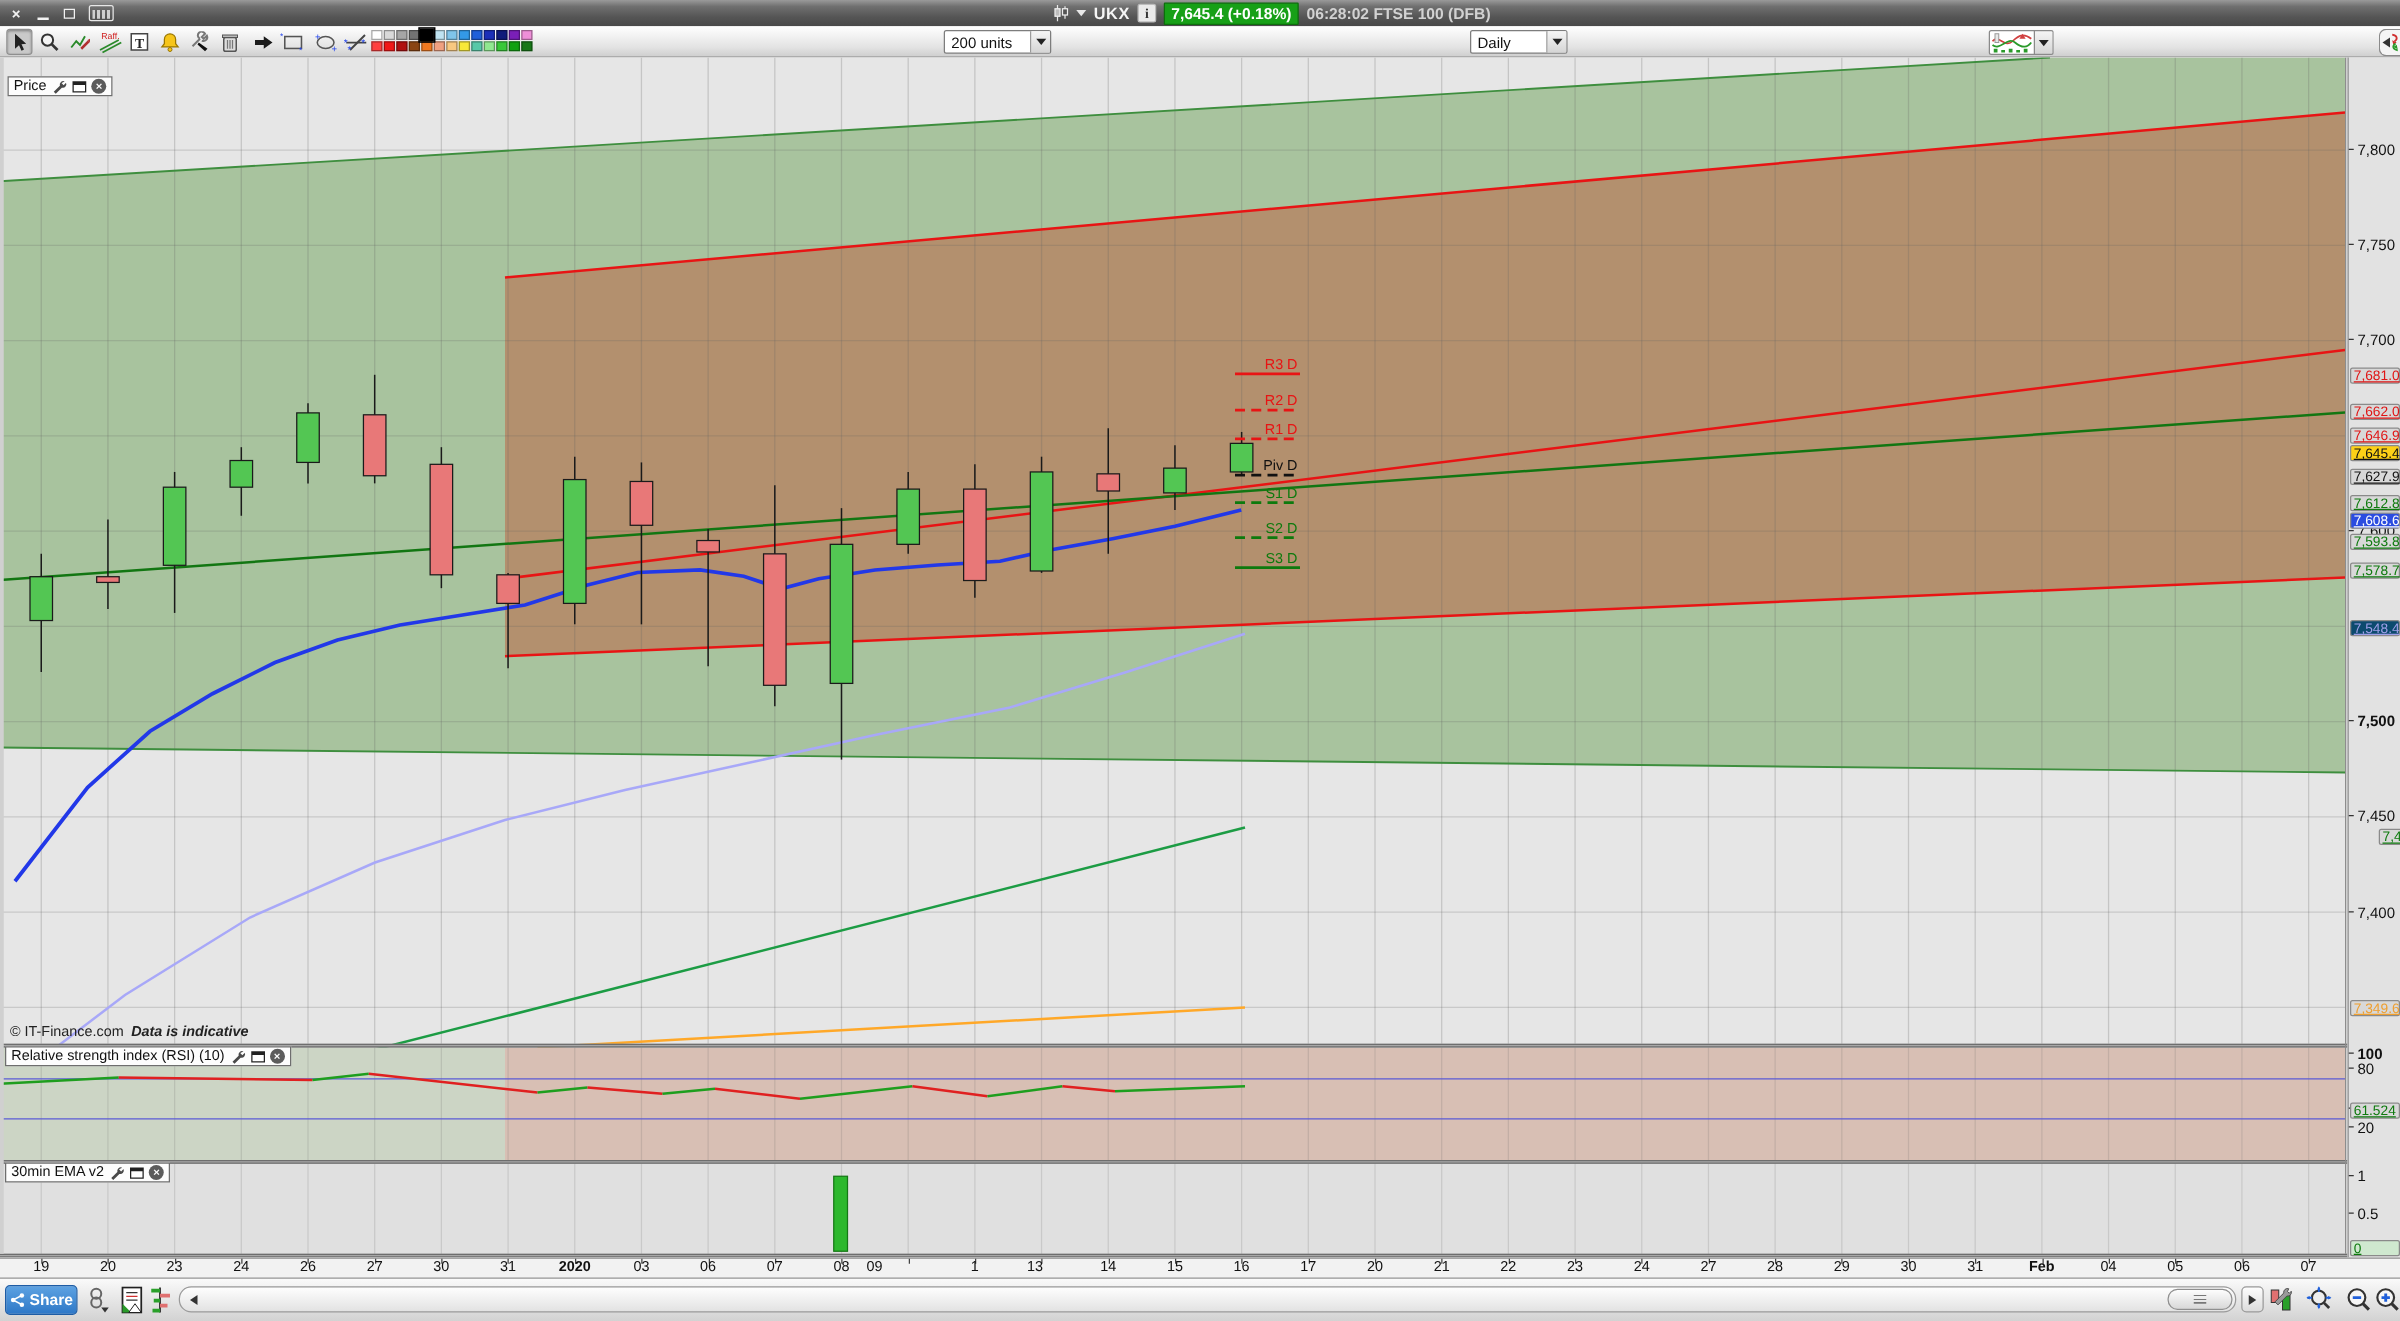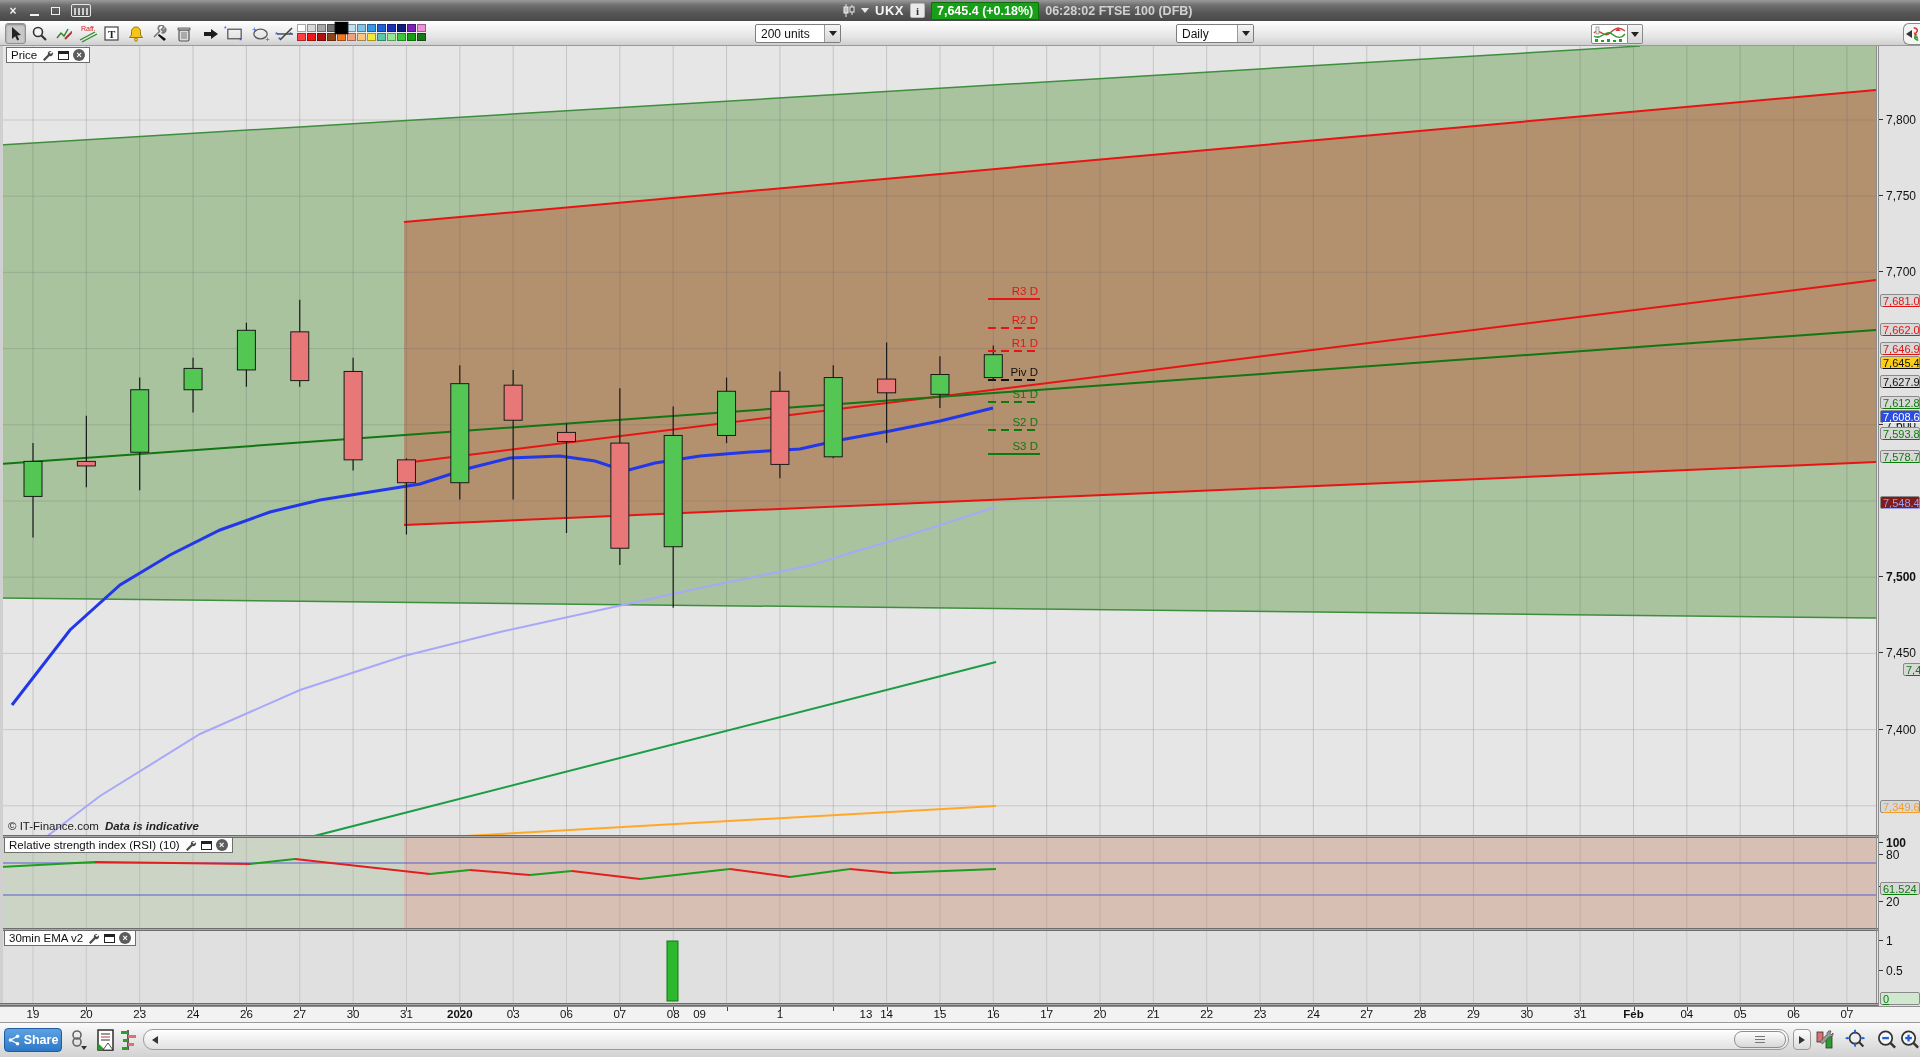--- a/index.html
+++ b/index.html
@@ -562,21 +562,21 @@
         <rect x="0" y="928" width="1878" height="3" fill="#a8a8a8"></rect>
         <line x1="0" y1="928.5" x2="1878" y2="928.5" stroke="#6e6e6e"></line>
         <line x1="0" y1="930.5" x2="1878" y2="930.5" stroke="#6e6e6e"></line>
         <rect x="0" y="1003" width="1878" height="3" fill="#a8a8a8"></rect>
         <line x1="0" y1="1003.5" x2="1878" y2="1003.5" stroke="#6e6e6e"></line>
         <line x1="0" y1="1005.5" x2="1878" y2="1005.5" stroke="#6e6e6e"></line>
         <rect x="0" y="46" width="3" height="957" fill="#d0d0d0"></rect>
         <line x1="1876.5" y1="46" x2="1876.5" y2="1003" stroke="#8d8d8d"></line>
       </svg>
 
-    <div class="panel-header" style="left:6px; top:1px">
+    <div class="panel-header" style="left:6px; top:15px">
       <span>Price</span>
       <span class="h-icon">
         <svg width="13" height="13" viewBox="0 0 13 13">
             <path d="M10.8 2.2 a2.8 2.8 0 0 0-3.9 3.3 L2 10.4 l1.6 1.6 4.9-4.9 a2.8 2.8 0 0 0 3.3-3.9 L9.9 5.1 8.2 3.4 Z" fill="#4a4a4a"></path>
           </svg>
       </span>
       <span class="h-window"></span>
       <span class="h-close">×</span>
     </div>
 
@@ -622,21 +622,21 @@
         <div class="ax-label" style="top: 918px;">0.5</div>
         <div class="ax-badge" style="top: 248px; color: rgb(224, 20, 20); background: rgb(216, 216, 216);">7,681.0</div>
         <div class="ax-badge" style="top: 277px; color: rgb(224, 20, 20); background: rgb(216, 216, 216);">7,662.0</div>
         <div class="ax-badge" style="top: 296px; color: rgb(224, 20, 20); background: rgb(216, 216, 216);">7,646.9</div>
         <div class="ax-badge" style="top: 310px; color: rgb(17, 17, 17); background: rgb(253, 208, 23);">7,645.4</div>
         <div class="ax-badge" style="top: 329px; color: rgb(17, 17, 17); background: rgb(216, 216, 216);">7,627.9</div>
         <div class="ax-badge" style="top: 350px; color: rgb(13, 122, 13); background: rgb(216, 216, 216);">7,612.8</div>
         <div class="ax-badge" style="top: 364px; color: rgb(255, 255, 255); background: rgb(43, 76, 224);">7,608.6</div>
         <div class="ax-badge" style="top: 381px; color: rgb(13, 122, 13); background: rgb(216, 216, 216);">7,593.8</div>
         <div class="ax-badge" style="top: 404px; color: rgb(13, 122, 13); background: rgb(216, 216, 216);">7,578.7</div>
-        <div class="ax-badge" style="top: 450px; color: rgb(159, 159, 232); background: #7f1d1d;">7,548.4</div>
+        <div class="ax-badge" style="top: 450px; color: rgb(159, 159, 232); background: #0c4a6e;">7,548.4</div>
         <div class="ax-badge" style="top: 617px; color: rgb(13, 122, 13); background: rgb(216, 216, 216); margin-left: 23px;">7,439.3</div>
         <div class="ax-badge" style="top: 754px; color: rgb(239, 159, 47); background: rgb(216, 216, 216);">7,349.6</div>
         <div class="ax-badge" style="top: 817px; color: rgb(13, 122, 13); background: rgb(216, 216, 216); margin-top: 19px;">61.524</div>
         <div class="ax-badge" style="top: 946px; color: rgb(13, 122, 13); background: rgb(207, 232, 207);">0</div>
       </div>
     <div id="date-axis">
         <div class="date-tick" style="left: 33px;"></div>
         <div class="date-label" style="left: 13px;">19</div>
         <div class="date-tick" style="left: 86.35px;"></div>
         <div class="date-label" style="left: 66.35px;">20</div>
@@ -660,21 +660,21 @@
         <div class="date-label" style="left: 546.5px;">06</div>
         <div class="date-tick" style="left: 619.85px;"></div>
         <div class="date-label" style="left: 599.85px;">07</div>
         <div class="date-tick" style="left: 673.2px;"></div>
         <div class="date-label" style="left: 653.2px;">08</div>
         <div class="date-tick" style="left: 726.55px;"></div>
         <div class="date-label" style="left: 666px; text-align: right;">09</div>
         <div class="date-tick" style="left: 779.9px;"></div>
         <div class="date-label" style="left: 759.9px;">1</div>
         <div class="date-tick" style="left: 833.25px;"></div>
-        <div class="date-label" style="left: 846px;">13</div>
+        <div class="date-label" style="left: 808px;">13</div>
         <div class="date-tick" style="left: 886.6px;"></div>
         <div class="date-label" style="left: 866.6px;">14</div>
         <div class="date-tick" style="left: 939.95px;"></div>
         <div class="date-label" style="left: 919.95px;">15</div>
         <div class="date-tick" style="left: 993.3px;"></div>
         <div class="date-label" style="left: 973.3px;">16</div>
         <div class="date-tick" style="left: 1046.65px;"></div>
         <div class="date-label" style="left: 1026.65px;">17</div>
         <div class="date-tick" style="left: 1100px;"></div>
         <div class="date-label" style="left: 1080px;">20</div>

